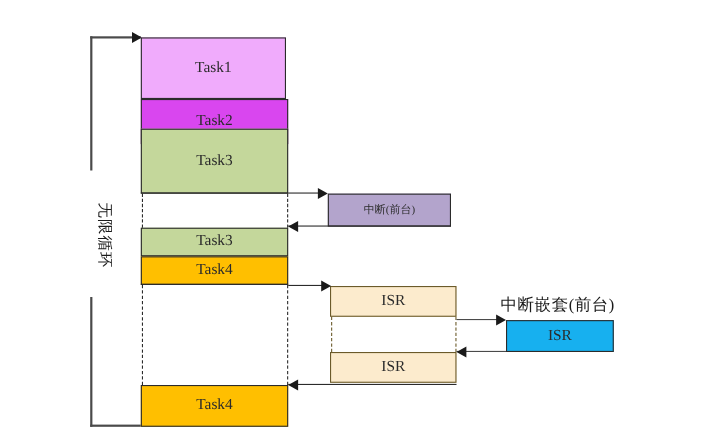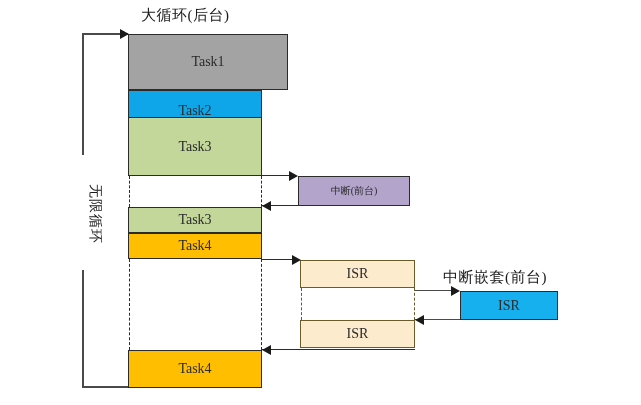--- a/index.html
+++ b/index.html
@@ -84,33 +84,32 @@
     color: #bfbfbf;
     white-space: nowrap;
     opacity: 0.5;
   }
 </style>
 </head>
 <body>
 
 <div id="canvas">
 
-  <div class="lbl title-cn" style="left:141px; top:6px;">大循环(后台)</div>
 
   <div class="loopline" style="left:82px; top:33px; width:46px; height:1.6px;"></div>
   <div class="arrow-r" style="left:120px; top:29px;"></div>
   <div class="loopline" style="left:82px; top:33px; width:1.6px; height:355px;"></div>
   <div class="loopline" style="left:82px; top:386px; width:46px; height:1.6px;"></div>
 
   <div style="position:absolute; left:73px; top:155px; width:20px; height:115px; background:#ffffff;"></div>
   <div class="vert-text" style="left:45px; top:205px; width:100px; text-align:center;">无限循环</div>
 
-  <div class="blk" style="left:128px; top:34px; width:160px; height:56px; background:#a3a3a3;">Task1</div>
+  <div class="blk" style="left:128px; top:34px; width:132px; height:56px; background:#f0abfc;">Task1</div>
 
-  <div class="blk" style="left:128px; top:90px; width:134px; height:41px; background:#0ea5e9;">Task2</div>
+  <div class="blk" style="left:128px; top:90px; width:134px; height:41px; background:#d946ef;">Task2</div>
 
   <div class="blk" style="left:128px; top:117px; width:134px; height:59px; background:#c4d79b;">Task3</div>
 
   <div class="blk" style="left:128px; top:207px; width:134px; height:26px; background:#c4d79b;">Task3</div>
 
   <div class="blk" style="left:128px; top:233px; width:134px; height:26px; background:#ffbf00;">Task4</div>
 
   <div class="blk" style="left:128px; top:350px; width:134px; height:38px; background:#ffbf00;">Task4</div>
 
   <div class="dash-v" style="left:129px; top:176px; height:31px;"></div>
@@ -136,21 +135,21 @@
 
   <div class="dash-v" style="left:301px; top:288px; height:32px; border-left-color:#6b5a2a;"></div>
   <div class="dash-v" style="left:414px; top:288px; height:32px; border-left-color:#6b5a2a;"></div>
 
   <div class="line hline" style="left:262px; top:259px; width:32px;"></div>
   <div class="arrow-r" style="left:292px; top:255px;"></div>
 
   <div class="line hline" style="left:262px; top:349px; width:153px;"></div>
   <div class="arrow-l" style="left:262px; top:345px;"></div>
 
-  <div class="lbl title-cn" style="left:443px; top:268px;text-align:center;">中断嵌套(前台)</div>
+  <div class="lbl title-cn" style="left:455px; top:268px;text-align:center;">中断嵌套(前台)</div>
 
   <div class="blk" style="left:460px; top:291px; width:98px; height:29px; background:#17b0ef;">ISR</div>
 
   <div class="thin-h" style="left:415px; top:290px; width:38px;"></div>
   <div class="arrow-r" style="left:451px; top:286px;"></div>
 
   <div class="thin-h" style="left:415px; top:319px; width:45px;"></div>
   <div class="arrow-l" style="left:415px; top:315px;"></div>
 
   <div class="footer-faint" style="left:230px; top:396px;"></div>

